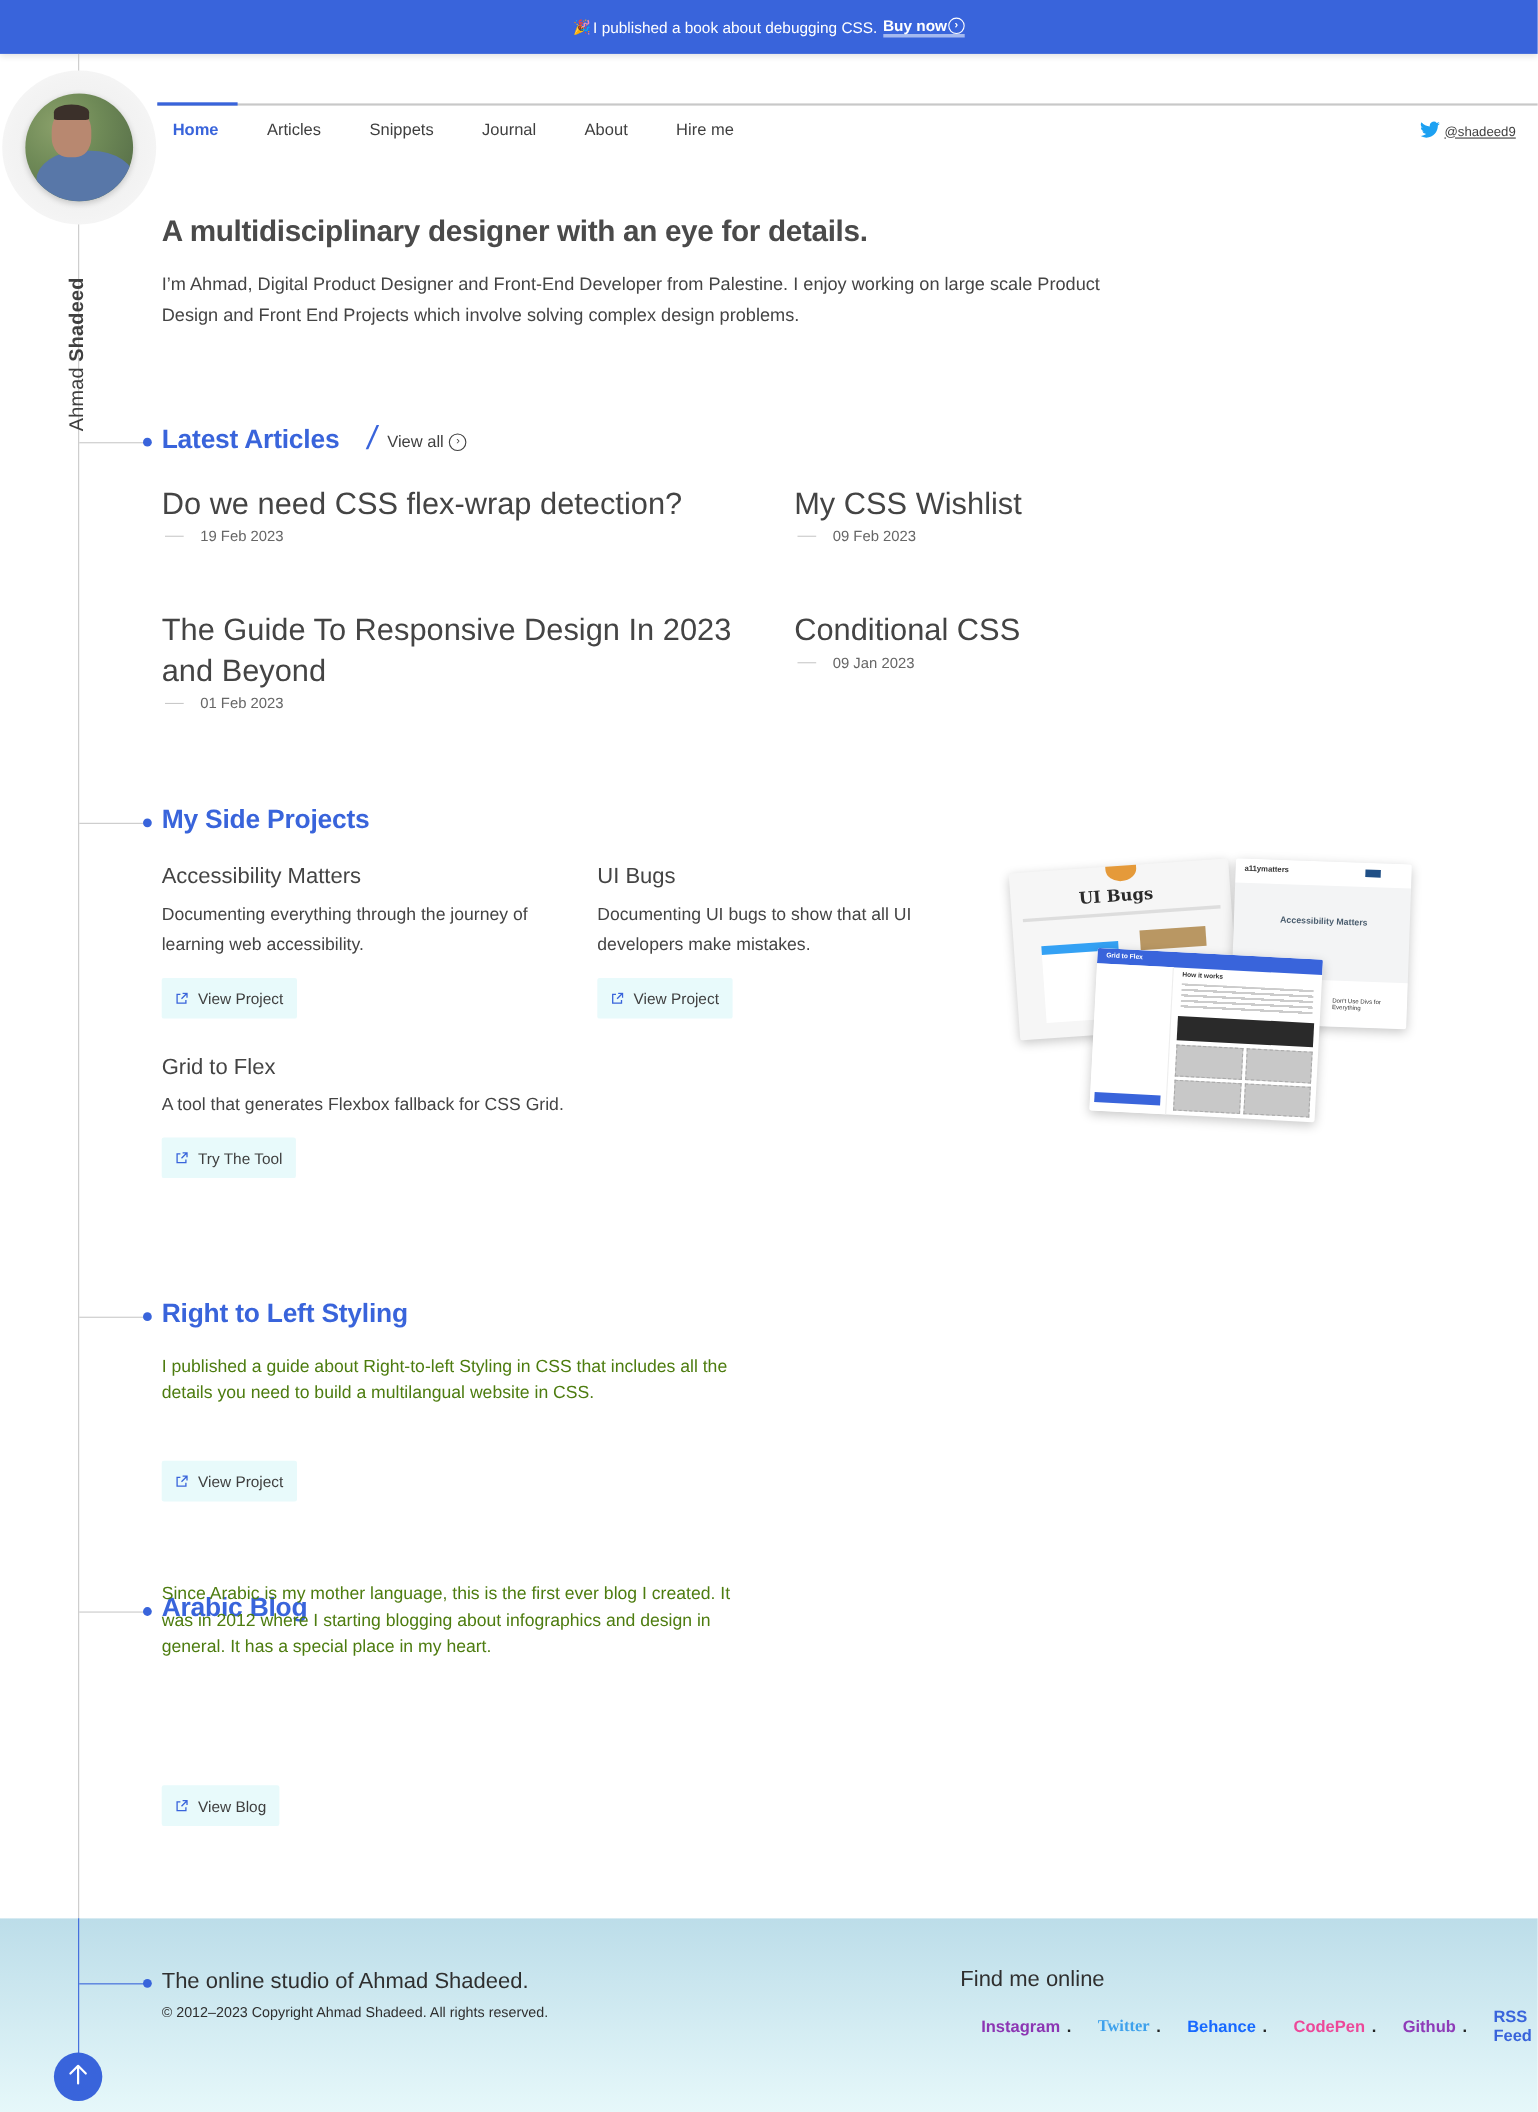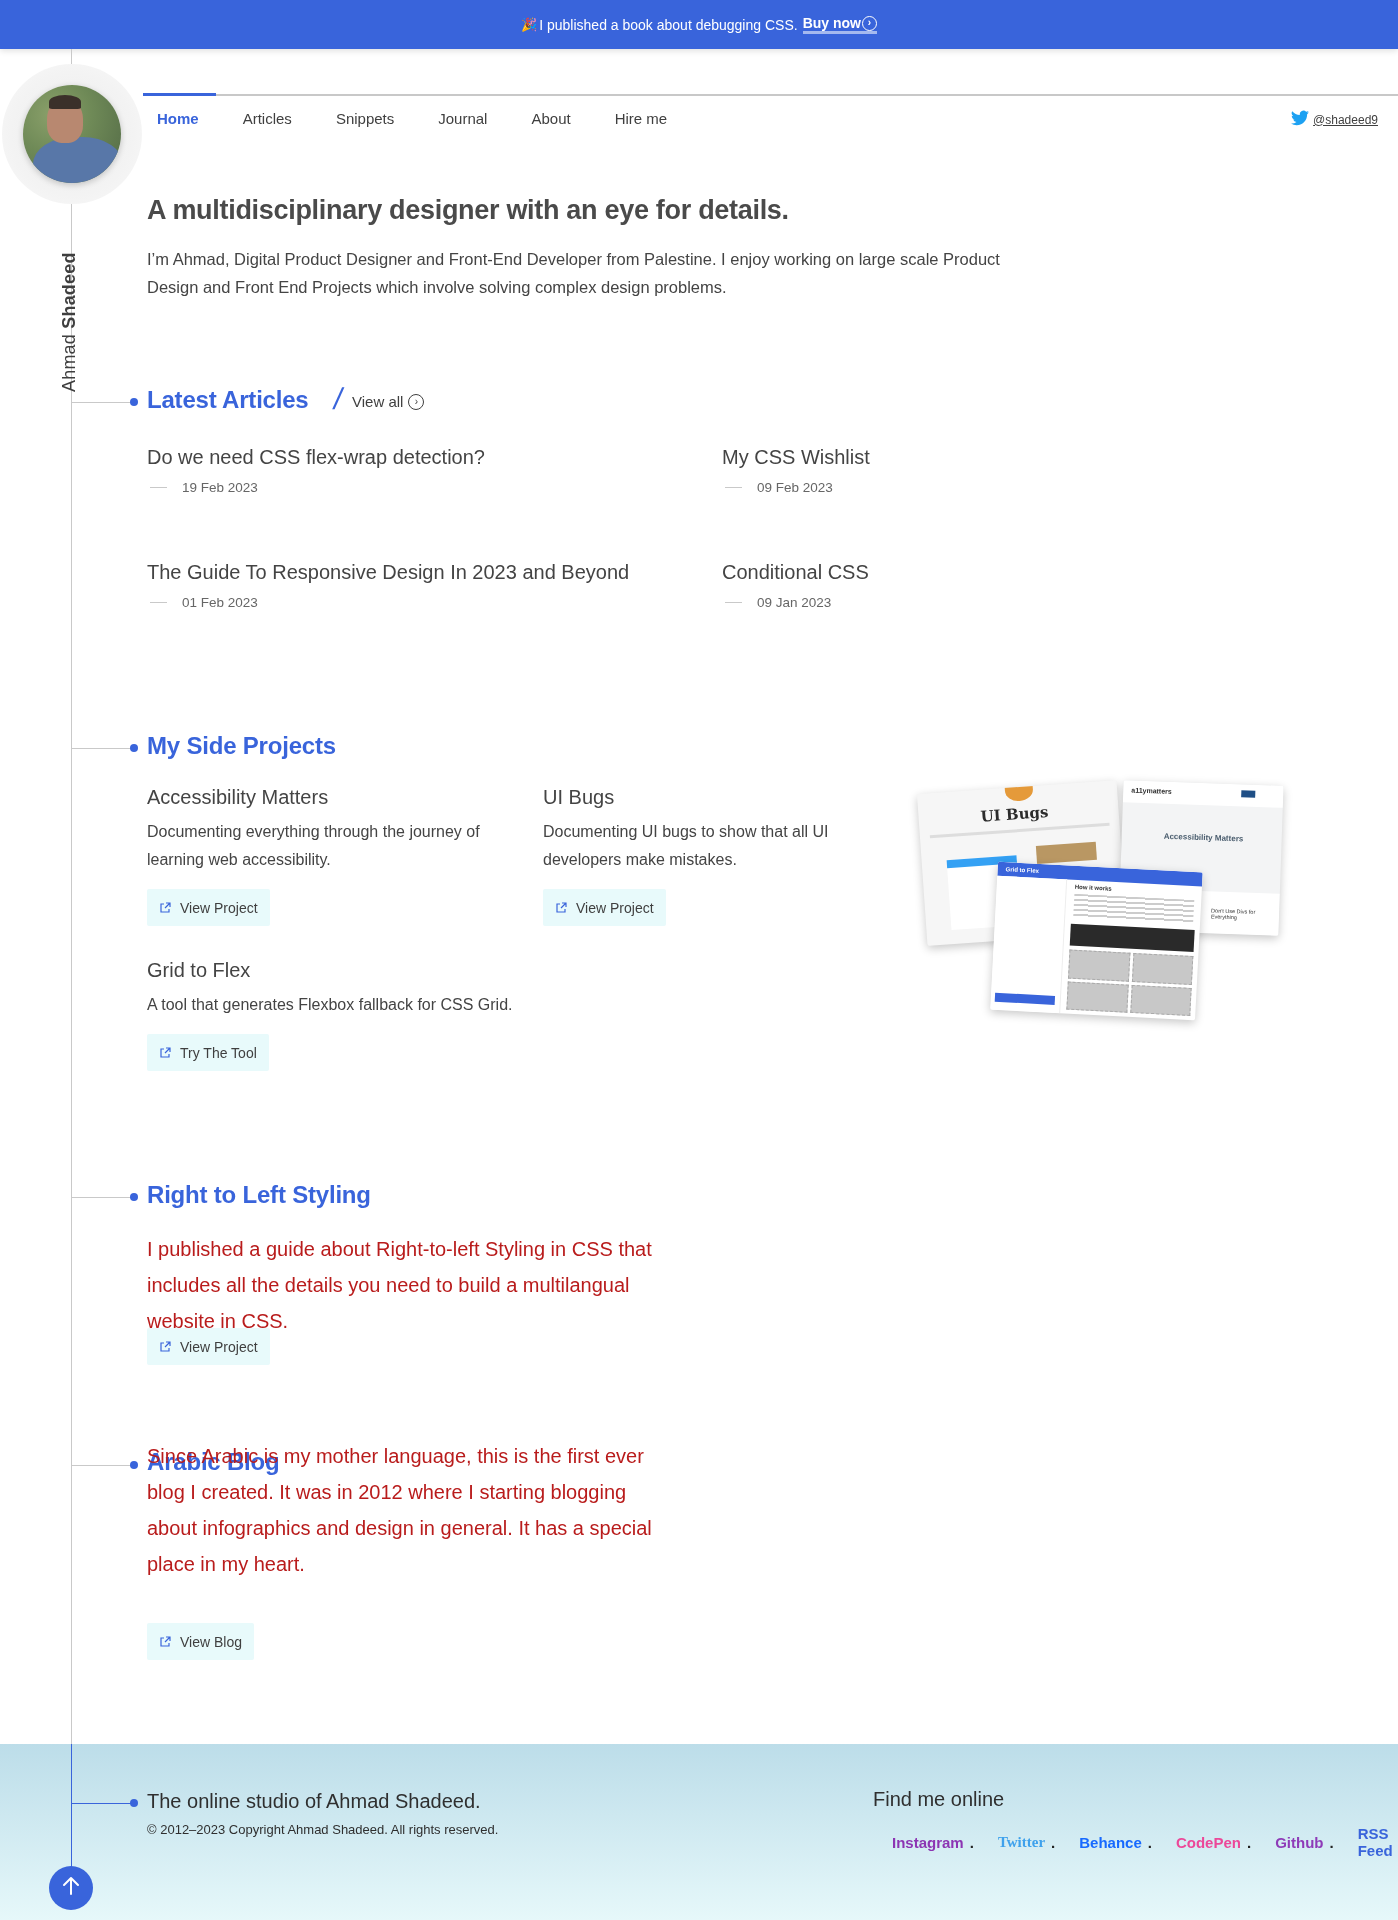--- a/index.html
+++ b/index.html
@@ -69,21 +69,21 @@
   .section-title { position: absolute; left: 147px; font-size: 24px; font-weight: 700; color: #3964db; letter-spacing: -0.2px; }
   .view-all { position: absolute; left: 336px; top: 390px; display: flex; align-items: center; gap: 5px; font-size: 15px; color: #3f3f3f; text-decoration: none; }
   .slash { position: absolute; left: 334px; top: 382px; font-size: 30px; color: #3964db; font-weight: 400; transform: skewX(-10deg); }
   .small-circle {
     display: inline-flex; width: 16px; height: 16px; border: 1.5px solid #3f3f3f; border-radius: 50%;
     align-items: center; justify-content: center; font-size: 10px; line-height: 1;
   }
 
   
   .article { position: absolute; }
-  .article-title { font-size: 20px; color: #444; line-height: 37px; text-decoration: none; display: block; }
+  .article-title { font-size: 28px; color: #444; line-height: 37px; text-decoration: none; display: block; }
   .article-date { display: flex; align-items: center; gap: 15px; font-size: 13.5px; color: #666; margin-top: 4px; }
   .article-date .dash { width: 17px; height: 1px; background: #c9c9c9; margin-left: 3px; }
 
   
   .project { position: absolute; }
   .project-title { font-size: 20px; color: #444; line-height: 26px; }
   .project-desc { font-size: 16px; color: #444; line-height: 28px; margin-top: 8px; }
   .btn {
     display: inline-flex; align-items: center; gap: 9px; background: #e8fafb; color: #3f3f3f;
     font-size: 14px; padding: 0 12px; height: 37px; border-radius: 2px; text-decoration: none; margin-top: 15px;
@@ -113,21 +113,21 @@
   .grid .head { position: absolute; left: 0; top: 0; width: 100%; height: 14px; background: #3964db; color: #fff; font-size: 6px; padding: 4px 8px; font-weight: 700; }
   .grid .side { position: absolute; left: 0; top: 14px; width: 70px; height: 134px; background: #fff; border-right: 1px solid #eee; }
   .grid .side .gen { position: absolute; left: 4px; bottom: 8px; width: 60px; height: 9px; background: #3964db; }
   .grid .code { position: absolute; left: 76px; top: 58px; width: 124px; height: 22px; background: #2a2a2a; }
   .grid .cells { position: absolute; left: 76px; top: 84px; width: 124px; height: 60px; display: grid; grid-template-columns: 1fr 1fr; gap: 3px; }
   .grid .cells div { background: #c8c8c8; border: 1px dashed #aaa; }
   .grid .how { position: absolute; left: 78px; top: 18px; font-size: 6px; font-weight: 700; color: #333; }
   .grid .lines { position: absolute; left: 78px; top: 28px; width: 120px; height: 24px;
     background: repeating-linear-gradient(to bottom, #ccc 0, #ccc 2px, transparent 2px, transparent 5px); }
 
-  .section-text { position: absolute; left: 147px; font-size: 20px; color: #b91c1c; line-height: 36px; }
+  .section-text { position: absolute; left: 147px; font-size: 16px; color: #4d7c0f; line-height: 24px; }
 
   
   .footer {
     position: absolute; left: 0; top: 1744px; width: 1398px; height: 176px;
     background: linear-gradient(to bottom, #bcdde9 0%, #e6f8fa 100%);
   }
   .footer-title { position: absolute; left: 147px; top: 1790px; font-size: 20px; color: #2f2f2f; }
   .footer-copy { position: absolute; left: 147px; top: 1822px; font-size: 13px; color: #2f2f2f; }
   .find-title { position: absolute; left: 873px; top: 1788px; font-size: 20px; color: #2f2f2f; }
   .social { position: absolute; left: 873px; top: 1825px; display: flex; align-items: center; font-size: 15px; font-weight: 700; }

